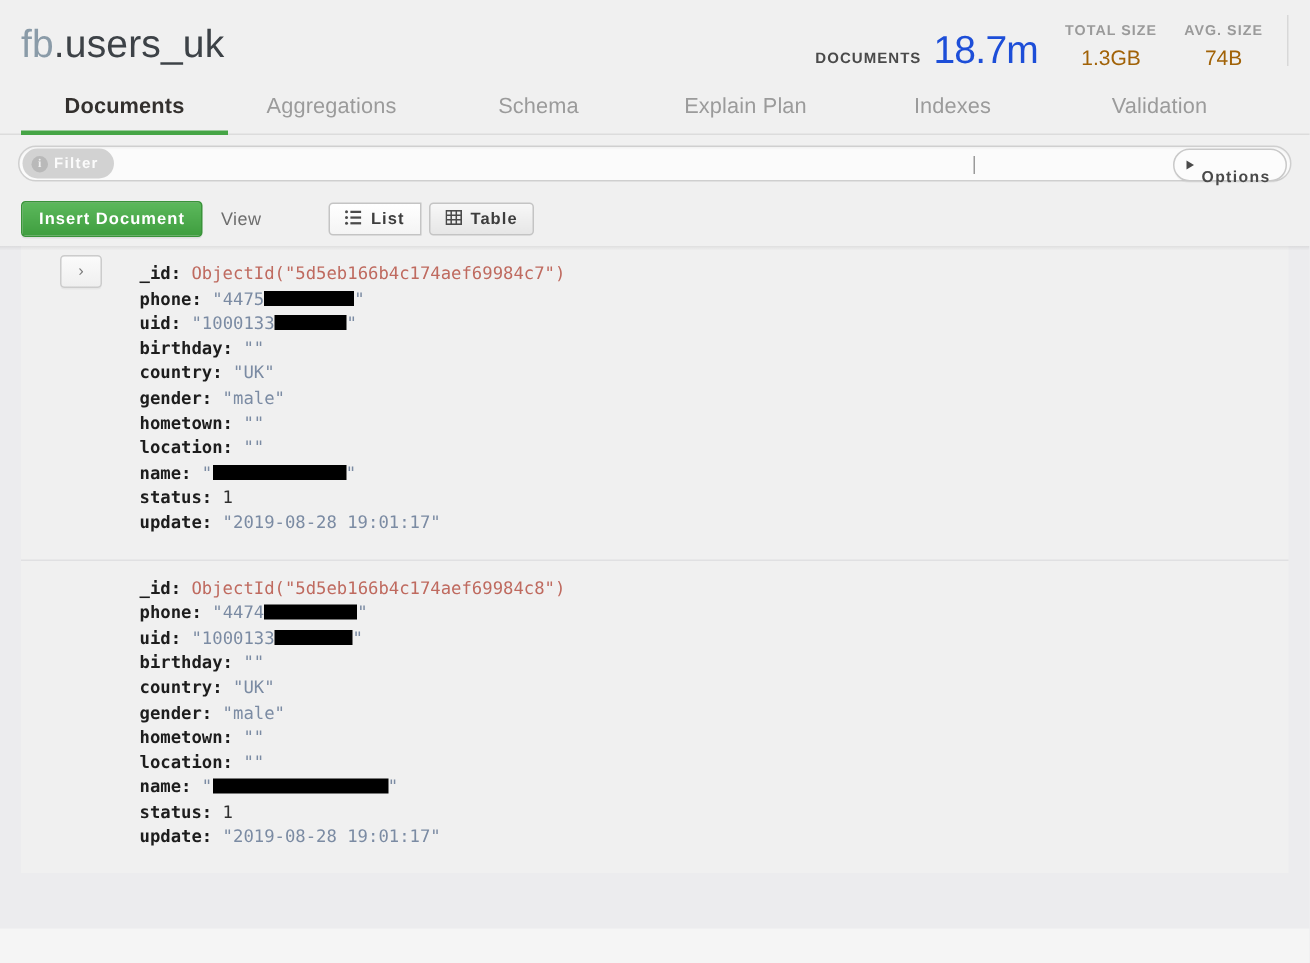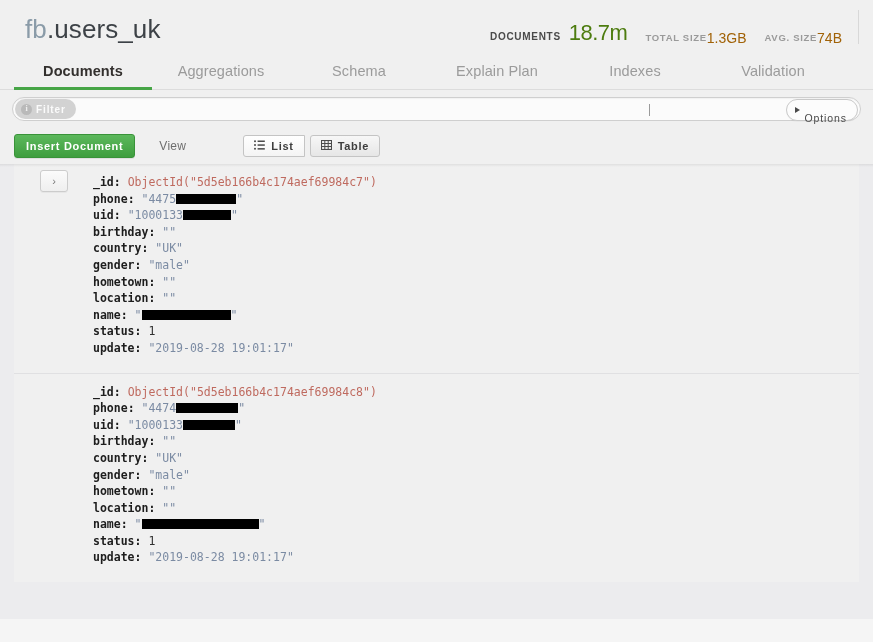--- a/index.html
+++ b/index.html
@@ -18,21 +18,21 @@
   
   .header {
     position: relative;
     height: 52px;
     background: #f0f0f0;
     padding: 0 14px;
     box-sizing: border-box;
   }
   .ns-title {
     position: absolute;
-    left: 25px;
+    left: 14px;
     top: 14px;
     font-size: 26px;
     font-weight: 400;
     color: #3d4247;
     letter-spacing: 0.1px;
     white-space: nowrap;
   }
   .ns-db { color: #8a9ba8; }
   .ns-sep { color: #3d4247; }
   .ns-coll { color: #3d4247; }
@@ -40,21 +40,21 @@
   .stats {
     position: absolute;
     right: 14px;
     top: 8px;
     display: flex;
     align-items: flex-end;
     height: 40px;
   }
   .stat {
     display: flex;
-    flex-direction: row;
+    flex-direction: column;
     align-items: center;
     padding: 0 0 0 18px;
   }
   .stat-docs {
     display: flex;
     flex-direction: row;
     align-items: baseline;
     padding: 0;
   }
   .stat-label {
@@ -73,22 +73,22 @@
     text-transform: uppercase;
     margin-right: 8px;
   }
   .stat-value {
     font-size: 14px;
     color: #a16207;
     line-height: 20px;
     font-weight: 400;
   }
   .stat-value-docs {
-    font-size: 22px;
-    color: #4d7c0f;
+    font-size: 26px;
+    color: #1d4ed8;
     font-weight: 300;
     line-height: 30px;
     letter-spacing: -0.5px;
   }
   .stats-divider {
     width: 1px;
     height: 34px;
     background: #d8d8d8;
     margin-left: 16px;
     align-self: flex-start;
@@ -219,42 +219,42 @@
     border: 1px solid #c9c9c9;
     border-radius: 11px;
     display: flex;
     align-items: center;
     gap: 5px;
     cursor: pointer;
     box-shadow: 0 1px 0 rgba(0,0,0,0.03);
   }
   .options-label {
     font-size: 10.5px;
-    font-weight: normal;
+    font-weight: bold;
     letter-spacing: 0.9px;
     color: #4a4a4a;
     margin-top: 16px;
   }
   .tri-right {
     width: 0; height: 0;
     border-left: 5px solid #4a4a4a;
     border-top: 3.5px solid transparent;
     border-bottom: 3.5px solid transparent;
   }
 
   
   .toolbar {
     position: relative;
     height: 36px;
     background: #f0f0f0;
     display: flex;
     align-items: center;
     padding: 0 14px;
     box-sizing: border-box;
-    gap: 12px;
+    gap: 0;
   }
   .insert-btn {
     height: 22px;
     padding: 0 11px;
     background: linear-gradient(to bottom, #5cb85c 0%, #3f9e3f 100%);
     border: 1px solid #399339;
     border-radius: 3px;
     color: #ffffff;
     font-size: 11px;
     font-weight: bold;

